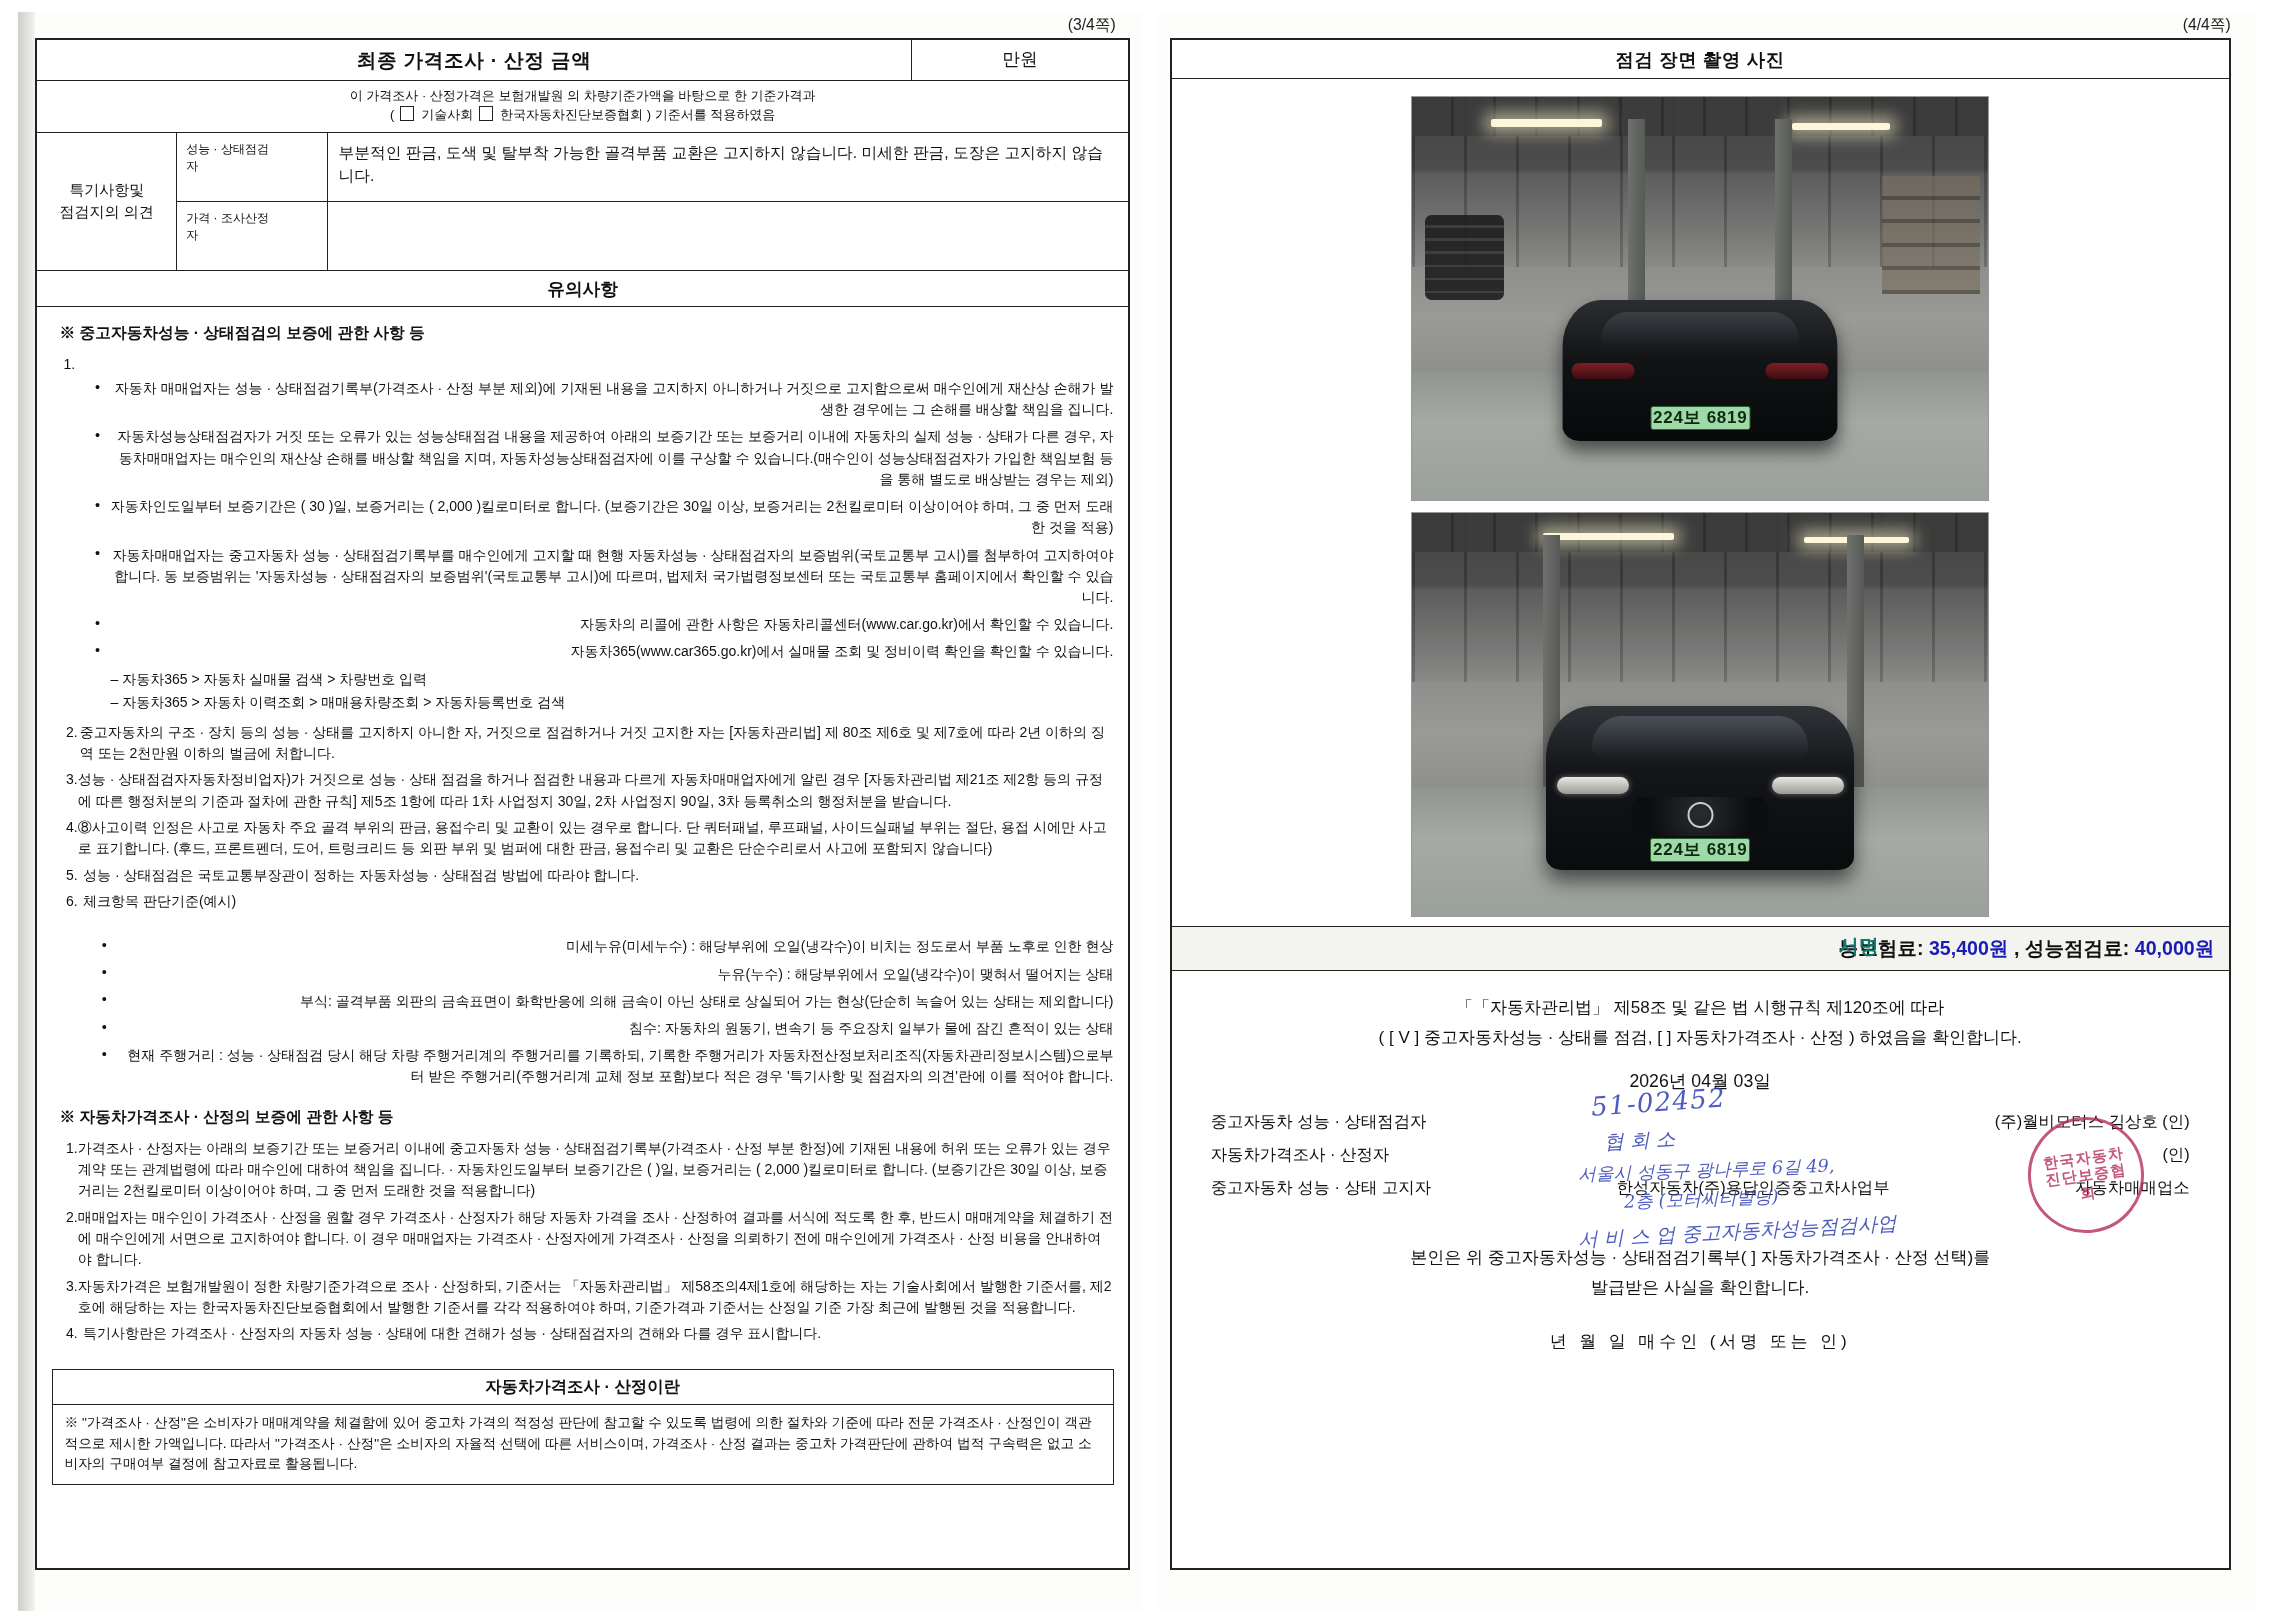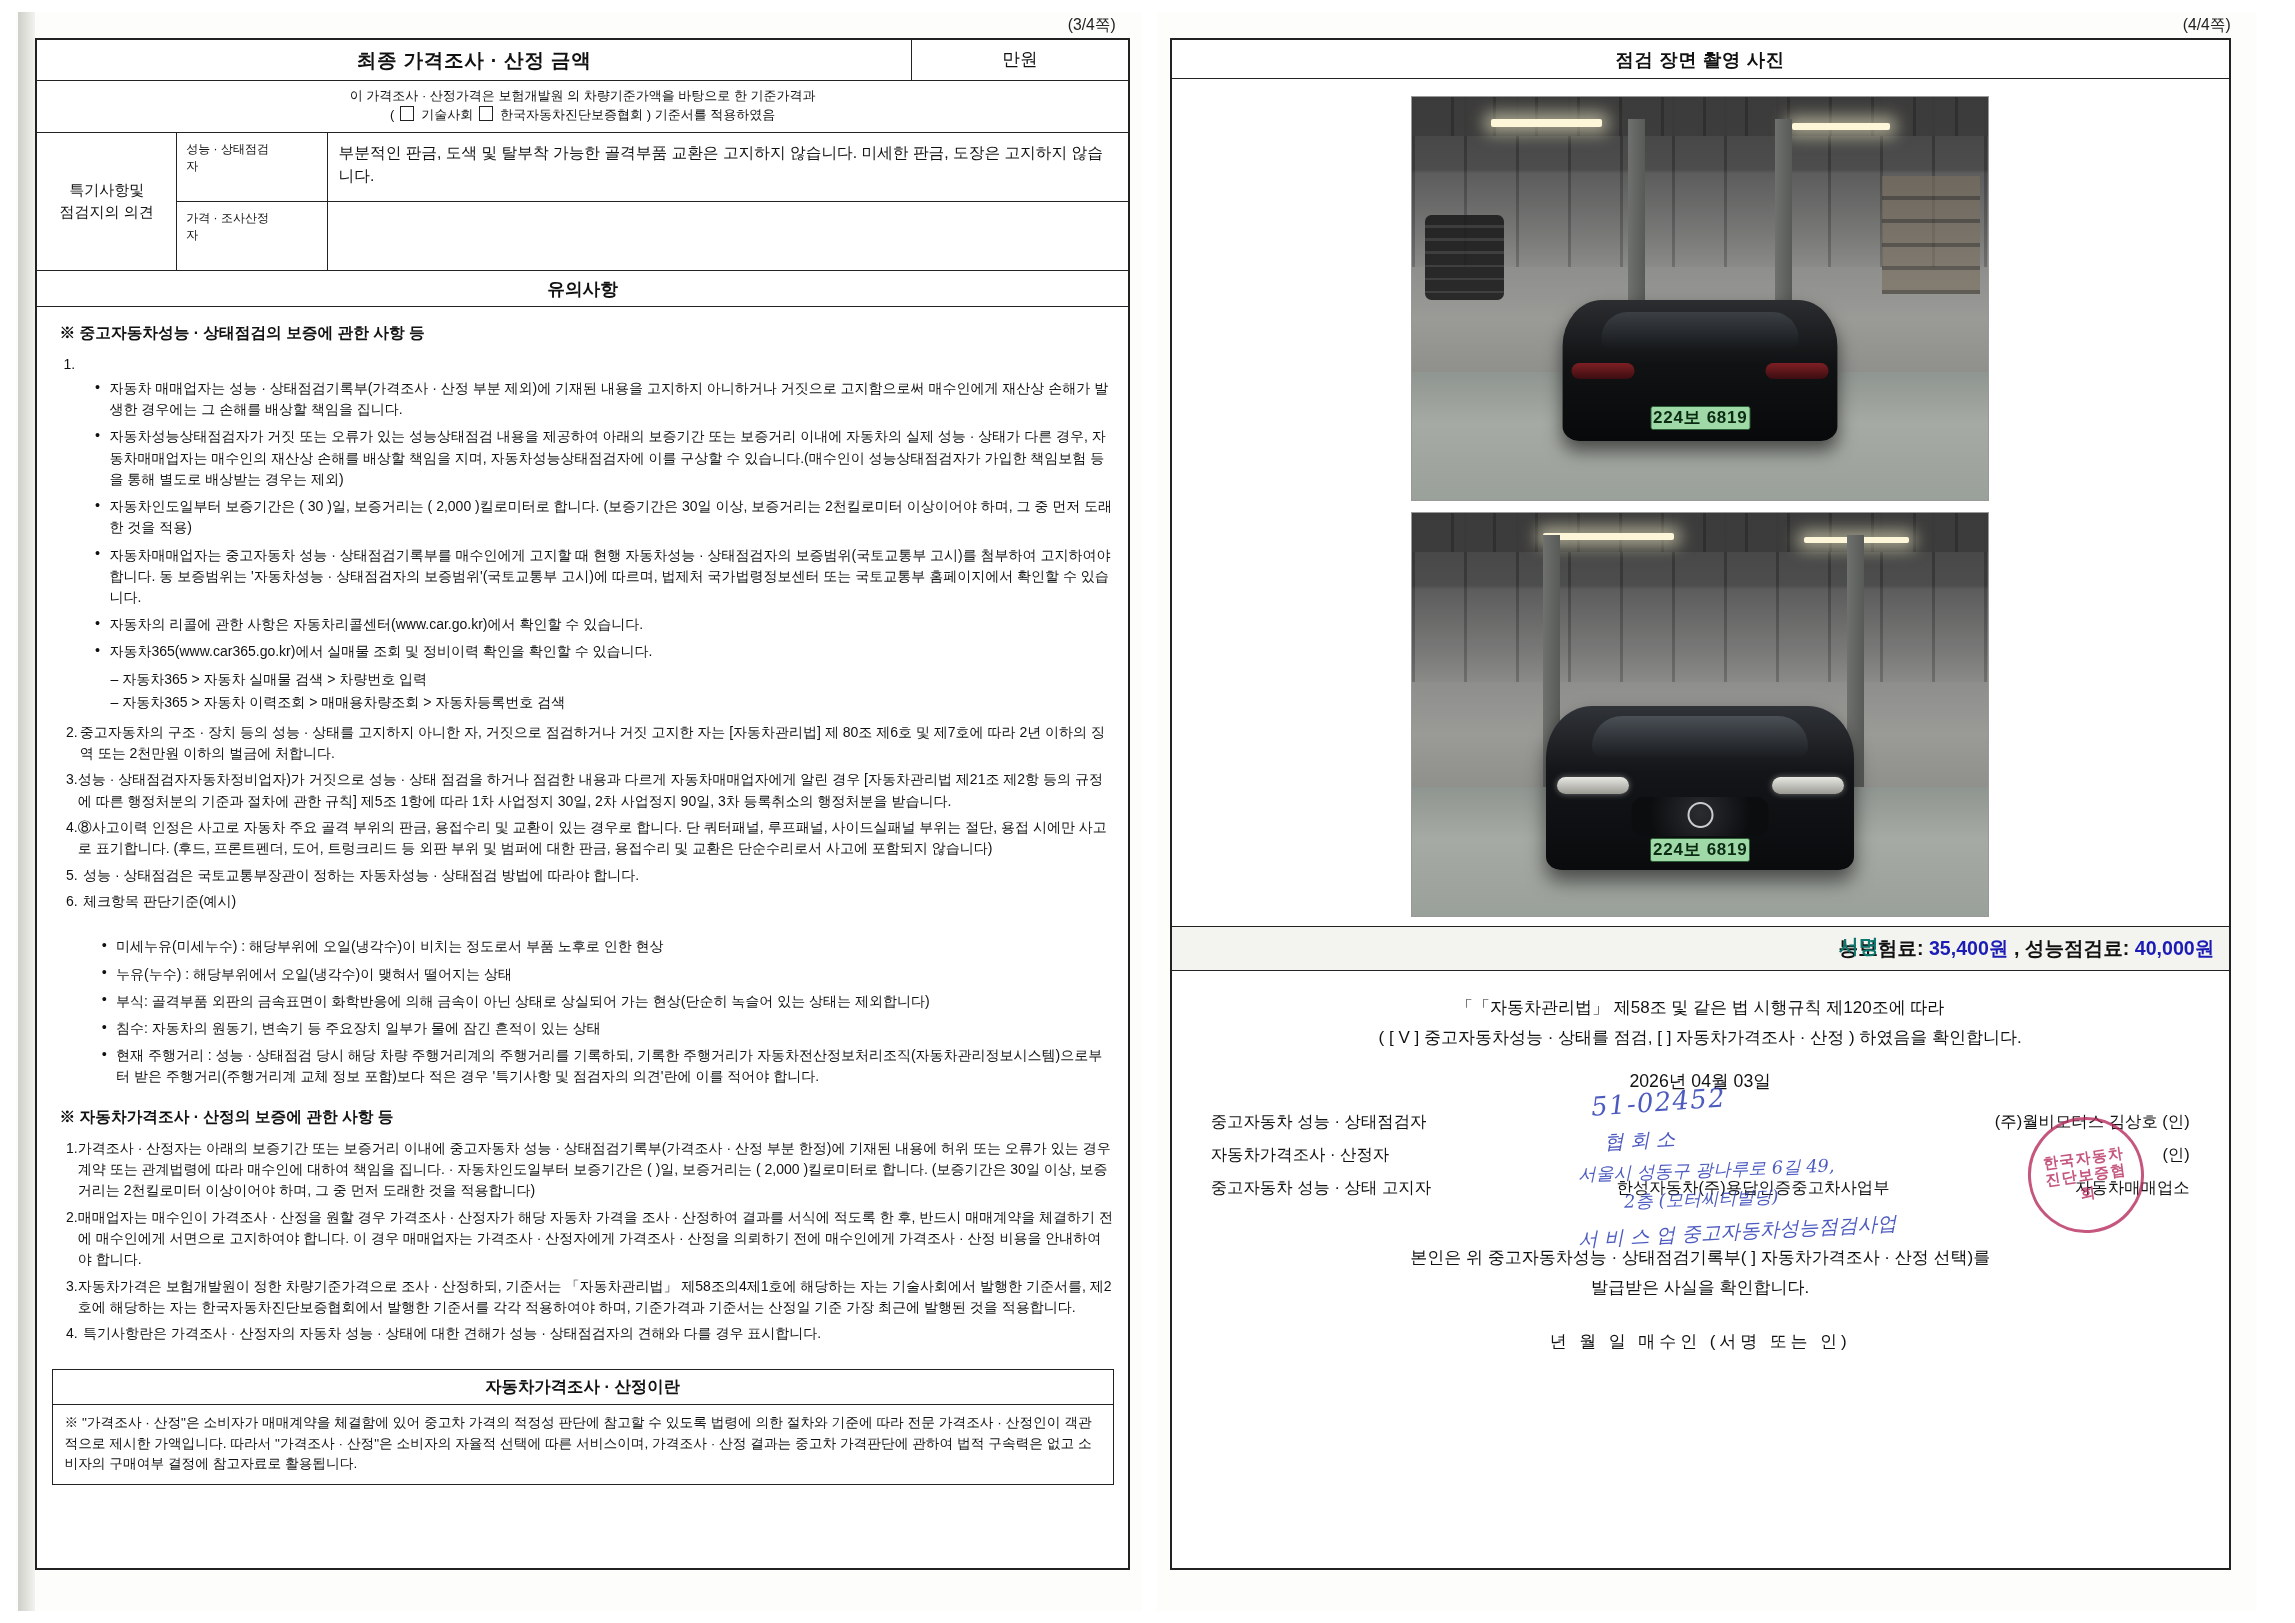--- a/index.html
+++ b/index.html
@@ -132,20 +132,21 @@
     font-size: 15.7px;
     font-weight: bold;
     margin: 17px 0 9.2px 7.9px;
   }
   ul.dash { list-style: none; margin: 0 0 0 29px; padding: 0; }
   ul.dash > li {
     position: relative;
     padding-left: 17px;
     margin-bottom: 5.9px;
     text-indent: 0;
+    text-align: right;
   }
   ul.dash > li:before {
     content: "•";
     position: absolute;
     left: 2.6px; top: -1.3px;
     font-size: 14.4px;
   }
   .numblock { margin-left: 14.4px; }
   .idx { display: inline-block; width: 17px; }
   .sub-dash { margin-left: 15.7px; }

